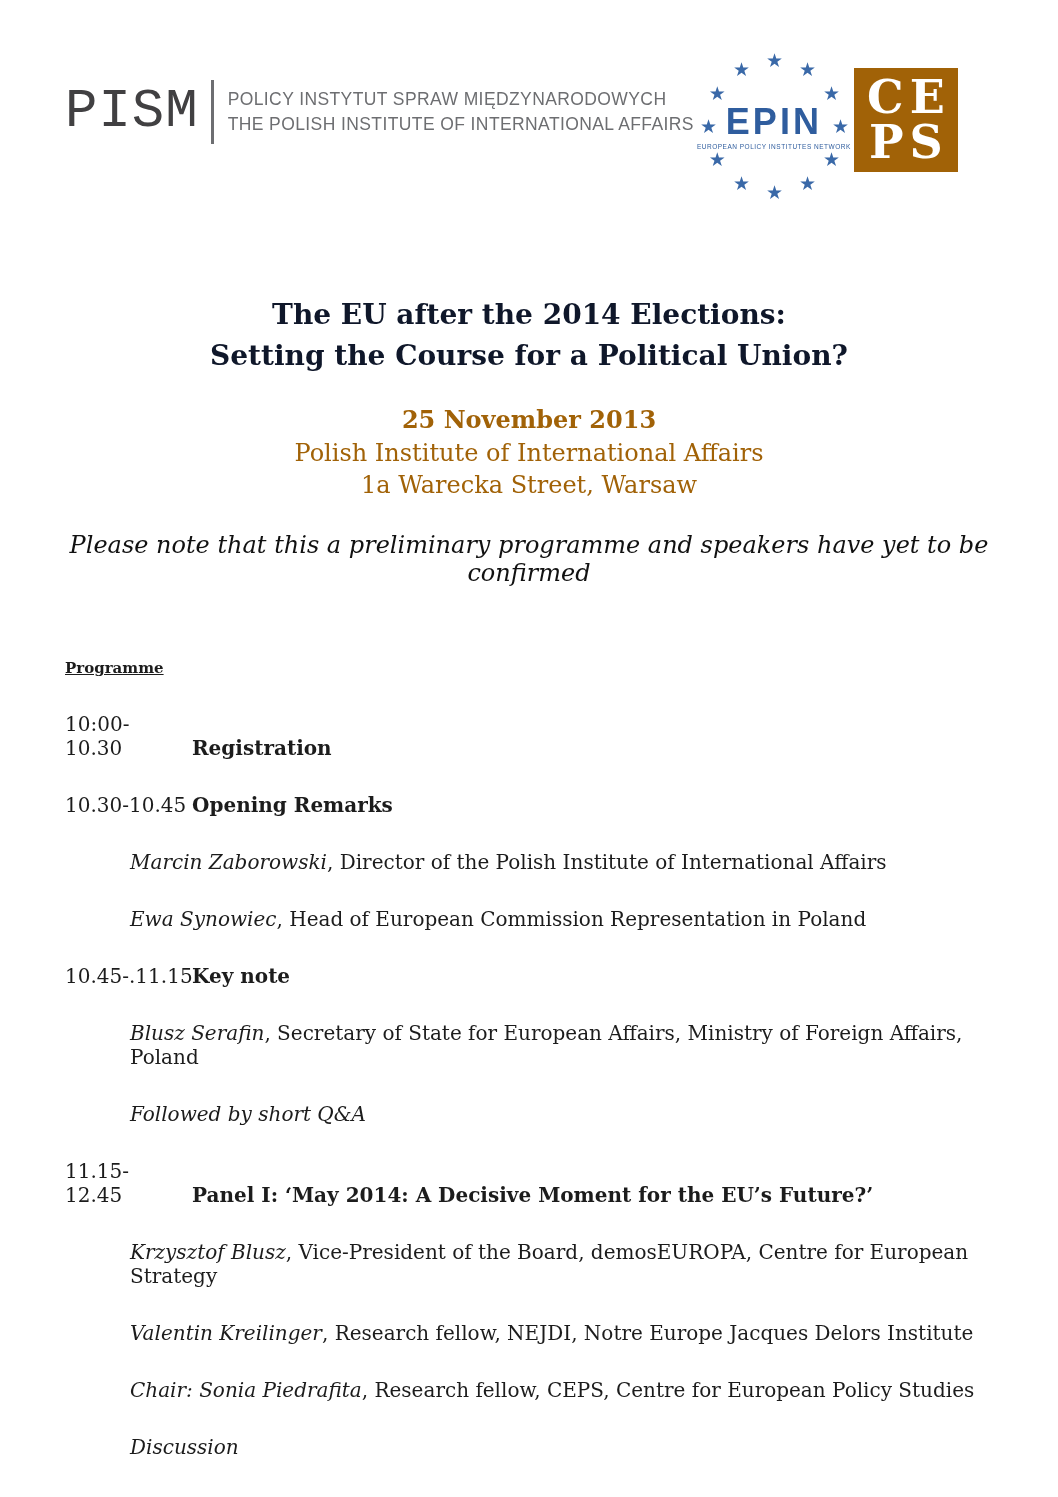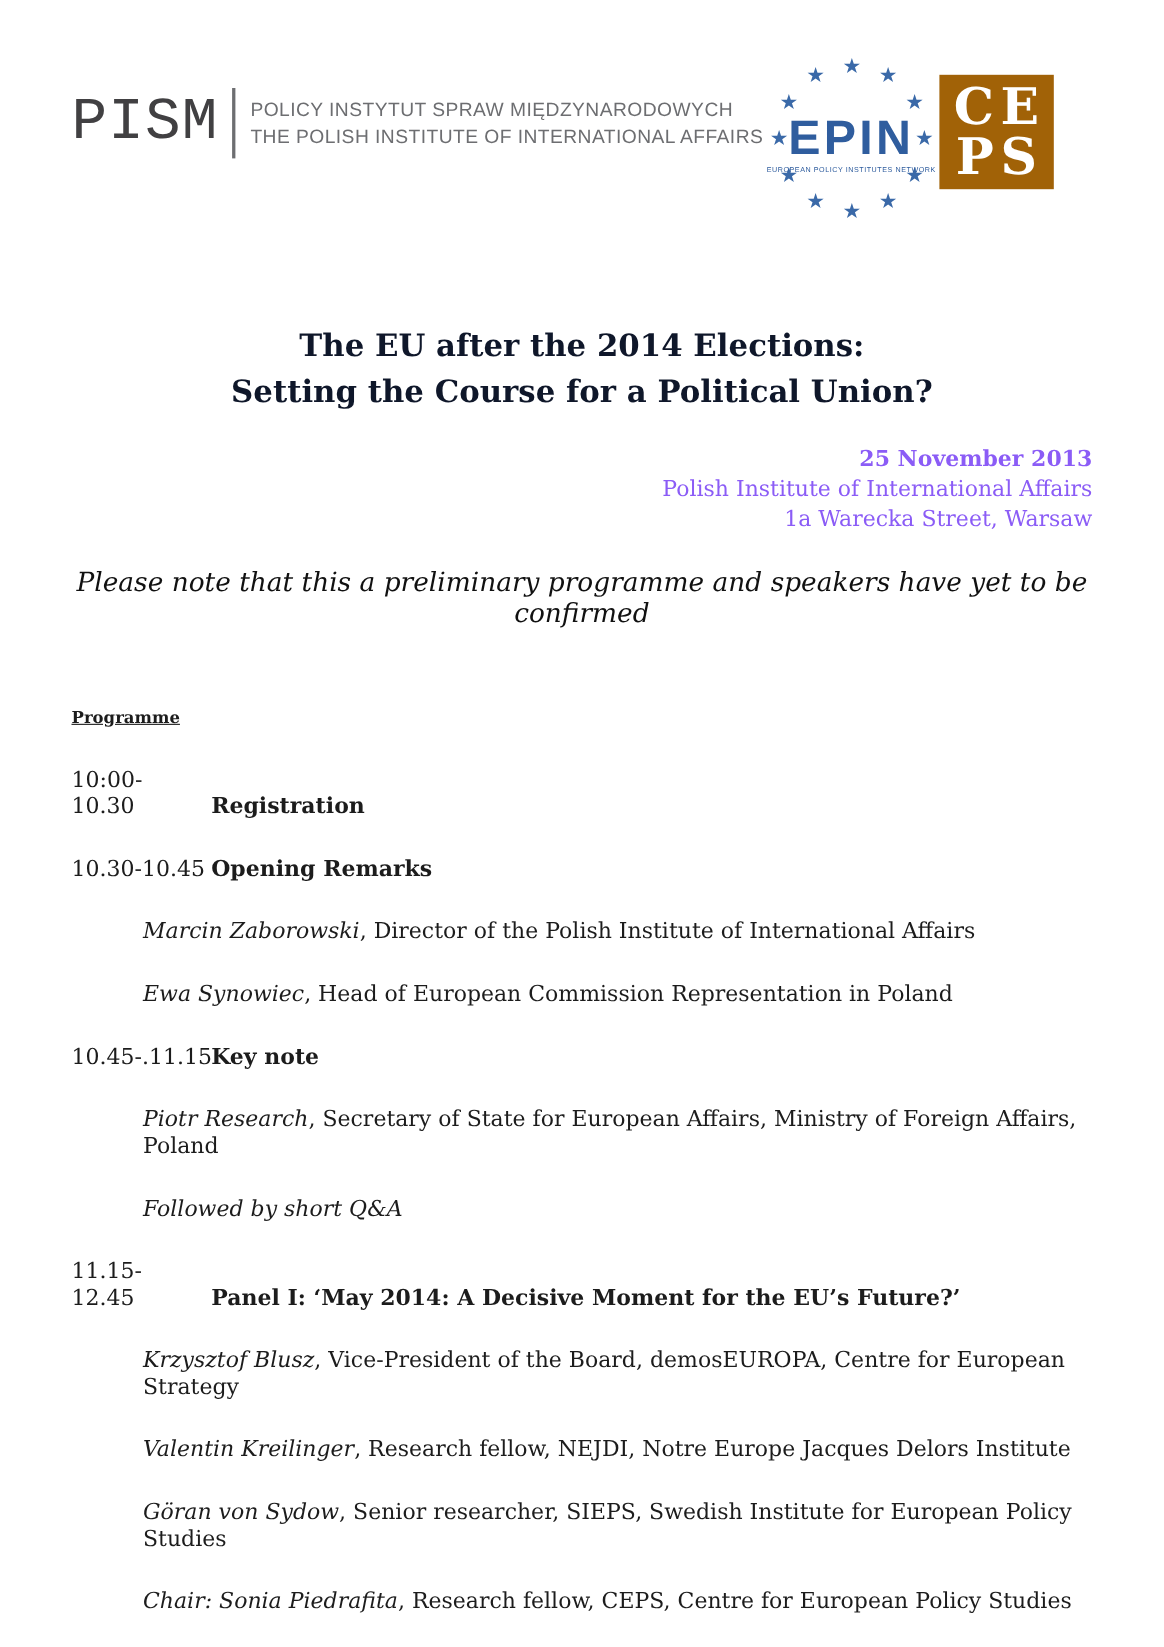--- a/index.html
+++ b/index.html
@@ -82,21 +82,21 @@
   .epin-stars span:nth-child(12) { transform: rotate(330deg) translateY(-66px) rotate(-330deg); }
   .epin-center {
     position: absolute;
     left: 0; top: 54px;
     width: 160px;
     text-align: center;
   }
   .epin-name {
     font-family: "Liberation Sans", sans-serif;
     font-weight: bold;
-    font-size: 44px;
+    font-size: 36px;
     letter-spacing: 3px;
     color: #2f5d9e;
     line-height: 1;
   }
   .epin-subtitle {
     font-family: "Liberation Sans", sans-serif;
     font-size: 6.5px;
     letter-spacing: 0.5px;
     color: #2f5d9e;
     margin-top: 3px;
@@ -128,24 +128,24 @@
   
   .doc-title {
     text-align: center;
     font-size: 28px;
     font-weight: bold;
     line-height: 1.45;
     margin: 0 0 28px 0;
     color: #0f172a;
   }
   .event-block {
-    text-align: right;
-    font-size: 20px;
+    text-align: center;
+    font-size: 24px;
     line-height: 1.35;
-    color: #8b5cf6;
+    color: #a16207;
   }
   .event-date { font-weight: bold; }
   .prelim-note {
     text-align: center;
     font-style: italic;
     font-size: 24px;
     margin-top: 30px;
     color: #111;
   }
 
@@ -241,29 +241,28 @@
         <span class="session-time">10.30-10.45</span><span class="session-title">Opening Remarks</span>
       </div>
       <p class="speaker"><span class="it">Marcin Zaborowski</span><span>, Director of the Polish Institute of International Affairs</span></p>
       <p class="speaker"><span class="it">Ewa Synowiec</span><span>, Head of European Commission Representation in Poland</span></p>
     </div>
 
     <div class="session">
       <div class="session-head">
         <span class="session-time">10.45-.11.15</span><span class="session-title">Key note</span>
       </div>
-      <p class="speaker"><span class="it">Piotr Research</span><span>, Secretary of State for European Affairs, Ministry of Foreign Affairs, Poland</span></p>
+      <p class="speaker"><span class="it">Blusz Serafin</span><span>, Secretary of State for European Affairs, Ministry of Foreign Affairs, Poland</span></p>
       <p class="speaker"><span class="it">Followed by short Q&amp;A</span><span></span></p>
     </div>
 
     <div class="session">
       <div class="session-head">
         <span class="session-time">11.15- 12.45</span><span class="session-title">Panel I: ‘May 2014: A Decisive Moment for the EU’s Future?’</span>
       </div>
       <p class="speaker"><span class="it">Krzysztof Blusz</span><span>, Vice-President of the Board, demosEUROPA, Centre for European Strategy</span></p>
       <p class="speaker"><span class="it">Valentin Kreilinger</span><span>, Research fellow, NEJDI, Notre Europe Jacques Delors Institute</span></p>
-      <p class="speaker"><span class="it">Göran von Sydow</span><span>, Senior researcher, SIEPS, Swedish Institute for European Policy Studies</span></p>
       <p class="speaker"><span class="it">Chair: Sonia Piedrafita</span><span>, Research fellow, CEPS, Centre for European Policy Studies</span></p>
       <p class="speaker"><span class="it">Discussion</span><span></span></p>
     </div>
 
   </div>
 </div>
 
 </body></html>

